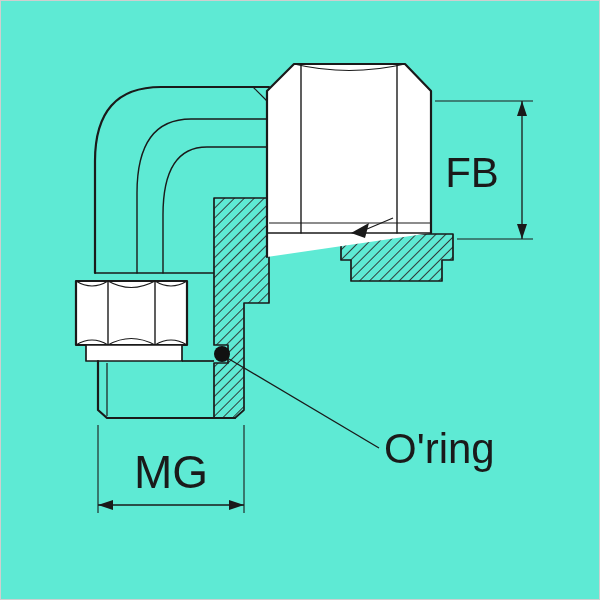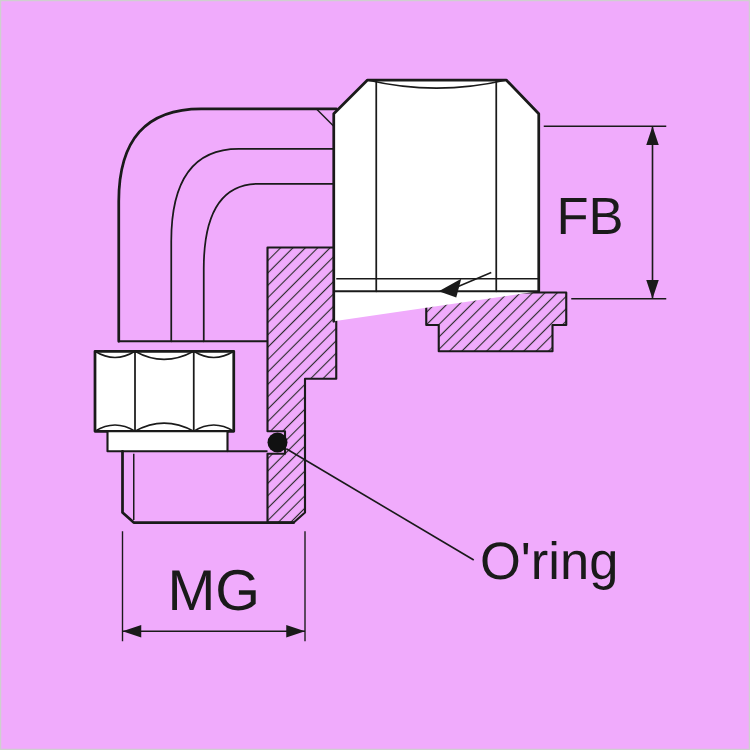--- a/index.html
+++ b/index.html
@@ -4,21 +4,21 @@
 <style>
   html, body {
     margin: 0;
     padding: 0;
     background: #ffffff;
   }
   .canvas {
     position: relative;
     width: 600px;
     height: 600px;
-    background: #f0abfc;
+    background: #5eead4;
     border: 1px solid #cfcfcf;
     box-sizing: border-box;
     overflow: hidden;
     font-family: "Liberation Sans", "DejaVu Sans", sans-serif;
   }
   svg { display: block; }
   .outline   { fill: none; stroke: #1a1a1a; stroke-width: 2.2; stroke-linejoin: round; stroke-linecap: round; }
   .outline-md{ fill: none; stroke: #1a1a1a; stroke-width: 1.7; stroke-linejoin: round; }
   .thin      { fill: none; stroke: #1a1a1a; stroke-width: 1.2; stroke-linejoin: round; }
   .contour   { fill: none; stroke: #1a1a1a; stroke-width: 1.4; stroke-linecap: round; }

